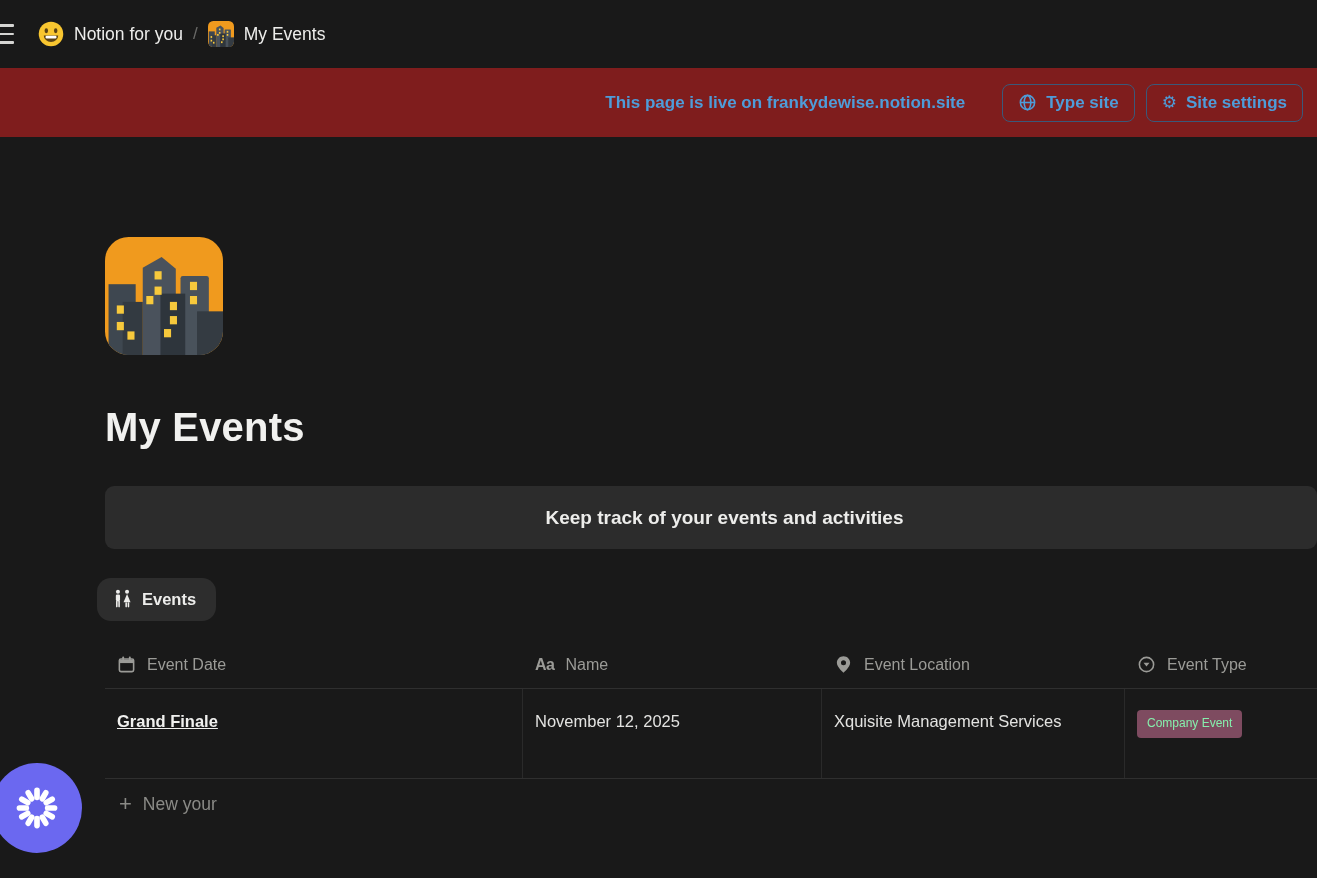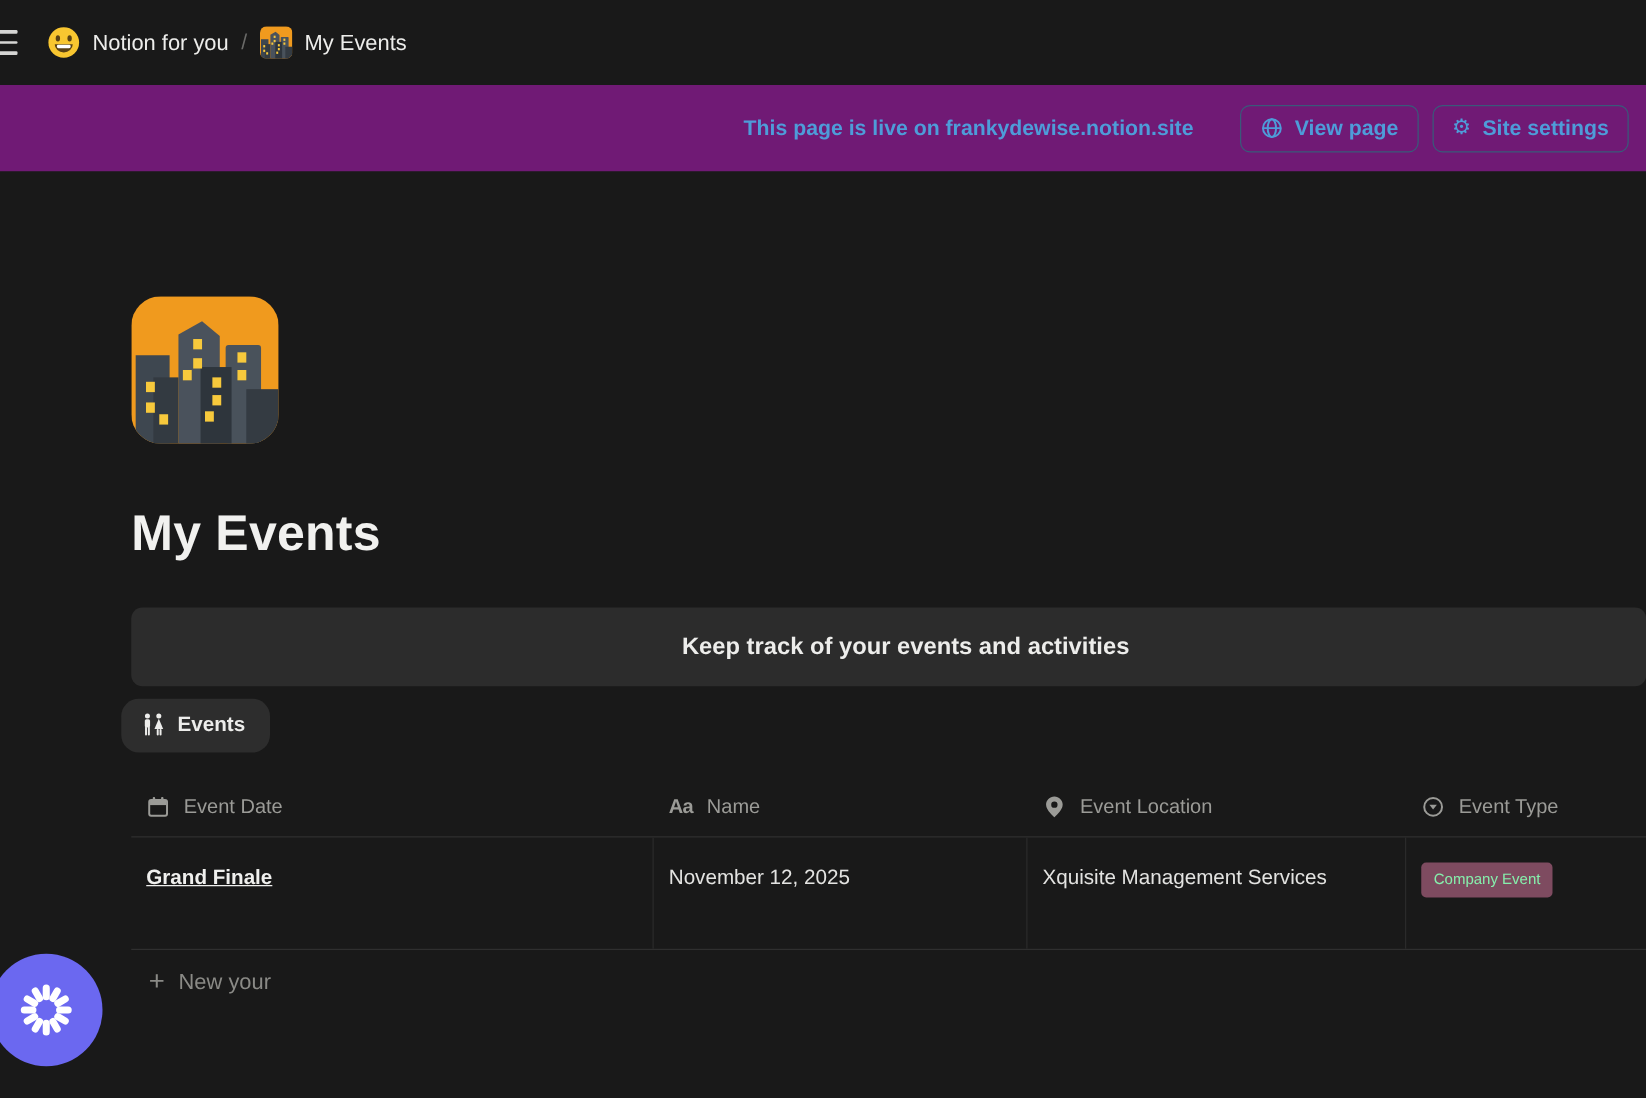--- a/index.html
+++ b/index.html
@@ -26,21 +26,21 @@
   }
   .hamburger span { display:block; height:2.5px; background:#D5D5D3; border-radius:1px; }
   .crumb { display:flex; align-items:center; gap:10px; margin-left:24px; }
   .crumb-item { display:flex; align-items:center; gap:10px; font-size:17.5px; color:#EDEDEB; cursor:pointer; }
   .crumb-sep { color:#6A6A68; font-size:17px; }
   .emoji-icon, .city-small { width:26px; height:26px; display:block; }
 
   
   .banner {
     height:69px;
-    background:#701a75;
+    background:#7f1d1d;
     display:flex;
     align-items:center;
     justify-content:flex-end;
     padding-right:14px;
     gap:11px;
   }
   .banner-msg {
     color:#4E9CD9;
     font-size:17px;
     font-weight:600;
@@ -74,21 +74,21 @@
     display:flex;
     align-items:center;
     padding-left:27px;
     font-size:19px;
     font-weight:bold;
     color:#EDEDEB;
     justify-content:center;
   }
 
   .view-tab {
-    margin-top:10px;
+    margin-top:29px;
     margin-left:-8px;
     display:inline-flex;
     align-items:center;
     gap:9px;
     background:#2D2D2D;
     border-radius:14px;
     padding:11px 20px 11px 15px;
     font-size:16.5px;
     font-weight:bold;
     color:#EDEDEB;
@@ -268,21 +268,21 @@
     </div>
   </div>
 </div>
 
 <div class="banner">
   <span class="banner-msg">This page is live on frankydewise.notion.site</span>
   <button class="banner-btn">
     <svg width="19" height="19">
         <use href="#globe"></use>
       </svg>
-    <span>View page</span>
+    <span>Type site</span>
   </button>
   <button class="banner-btn">
     <span class="gear-glyph">⚙</span>
     <span>Site settings</span>
   </button>
 </div>
 
 <div class="content">
 
   <svg class="page-icon">

